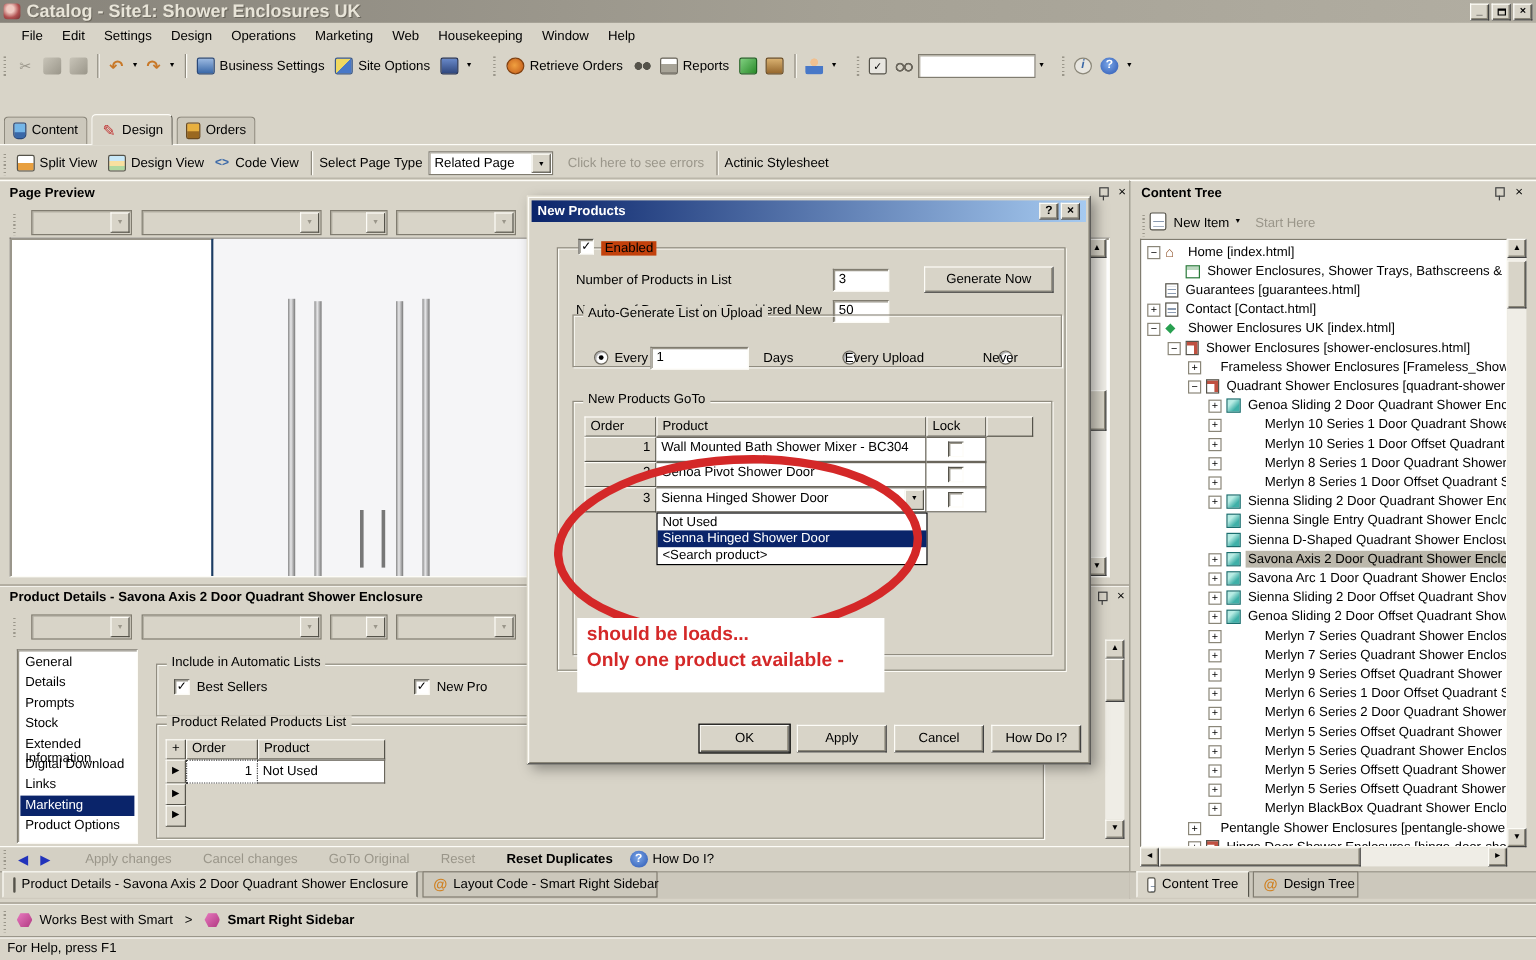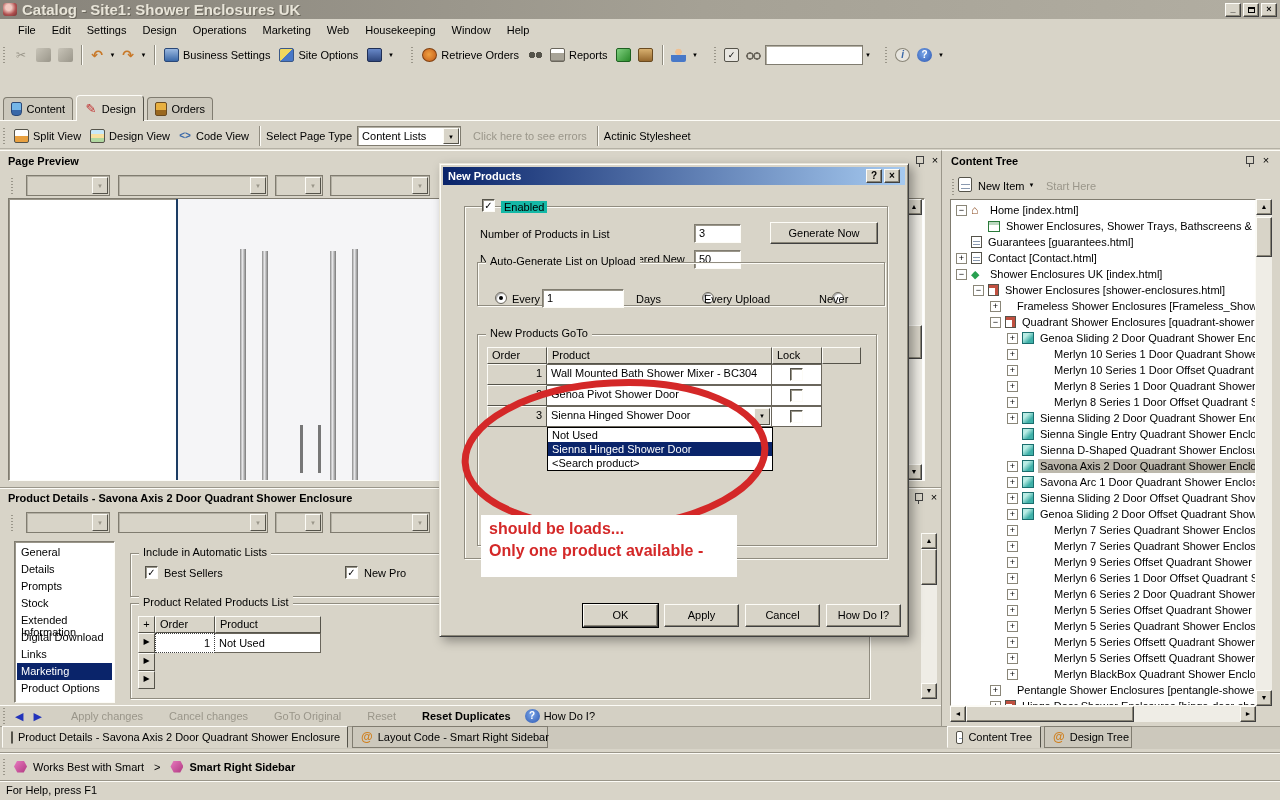--- a/index.html
+++ b/index.html
@@ -259,21 +259,21 @@
     <span class="tlbl">Split View</span>
     <span class="ticn">
         <span class="icx i-desv"></span>
       </span>
     <span class="tlbl">Design View</span>
     <span class="ticn i-code g-code">&lt;&gt;</span>
     <span class="tlbl">Code View</span>
     <span class="sep"></span>
     <span class="tlbl">Select Page Type</span>
     <div class="combo" style="position:relative;width:104px;height:20px;">
-      <span class="cval">Content Lists</span>
+      <span class="cval">Related Page</span>
       <span class="cbtn g-dd">▼</span>
     </div>
     <span class="tlbl dis" style="margin-left:12px;">Click here to see errors</span>
     <span class="sep"></span>
     <span class="tlbl">Actinic Stylesheet</span>
   </div>
 
   <div class="abs" style="left:0;top:150px;width:941px;height:337px;border-top:1px solid #fdfcf7;">
     <span class="abs phdr-text" style="left:8px;top:4px;">Page Preview</span>
     <span class="abs pin" style="left:912px;top:3px;"></span>
@@ -601,21 +601,21 @@
 
   <div class="dialog">
     <div class="dtitle">
       <span style="flex:1;">New Products</span>
       <span class="dtbtn g-help">?</span>
       <span class="dtbtn g-close">×</span>
     </div>
 
     <div class="grp" style="left:24px;top:42px;width:424px;height:353px;"></div>
     <span class="abs check g-check" style="left:42px;top:35px;">✓</span>
-    <span class="abs dlabel" style="left:61px;top:37px;background:#14b8a6;padding:0 3px;">Enabled</span>
+    <span class="abs dlabel" style="left:61px;top:37px;background:#c2410c;padding:0 3px;">Enabled</span>
 
     <span class="dlabel" style="left:40px;top:64px;">Number of Products in List</span>
     <div class="abs sunkw" style="left:254px;top:60px;width:47px;height:19px;padding:2px 4px;">3</div>
     <div class="abs btn" style="left:330px;top:58px;width:108px;height:22px;padding-top:4px;">Generate Now</div>
 
     <span class="dlabel" style="left:40px;top:89px;">Number of Days Product Considered New</span>
     <div class="abs sunkw" style="left:254px;top:86px;width:47px;height:19px;padding:2px 4px;">50</div>
 
     <div class="grp" style="left:37px;top:98px;width:408px;height:44px;">
       <span class="glabel">Auto-Generate List on Upload</span>

